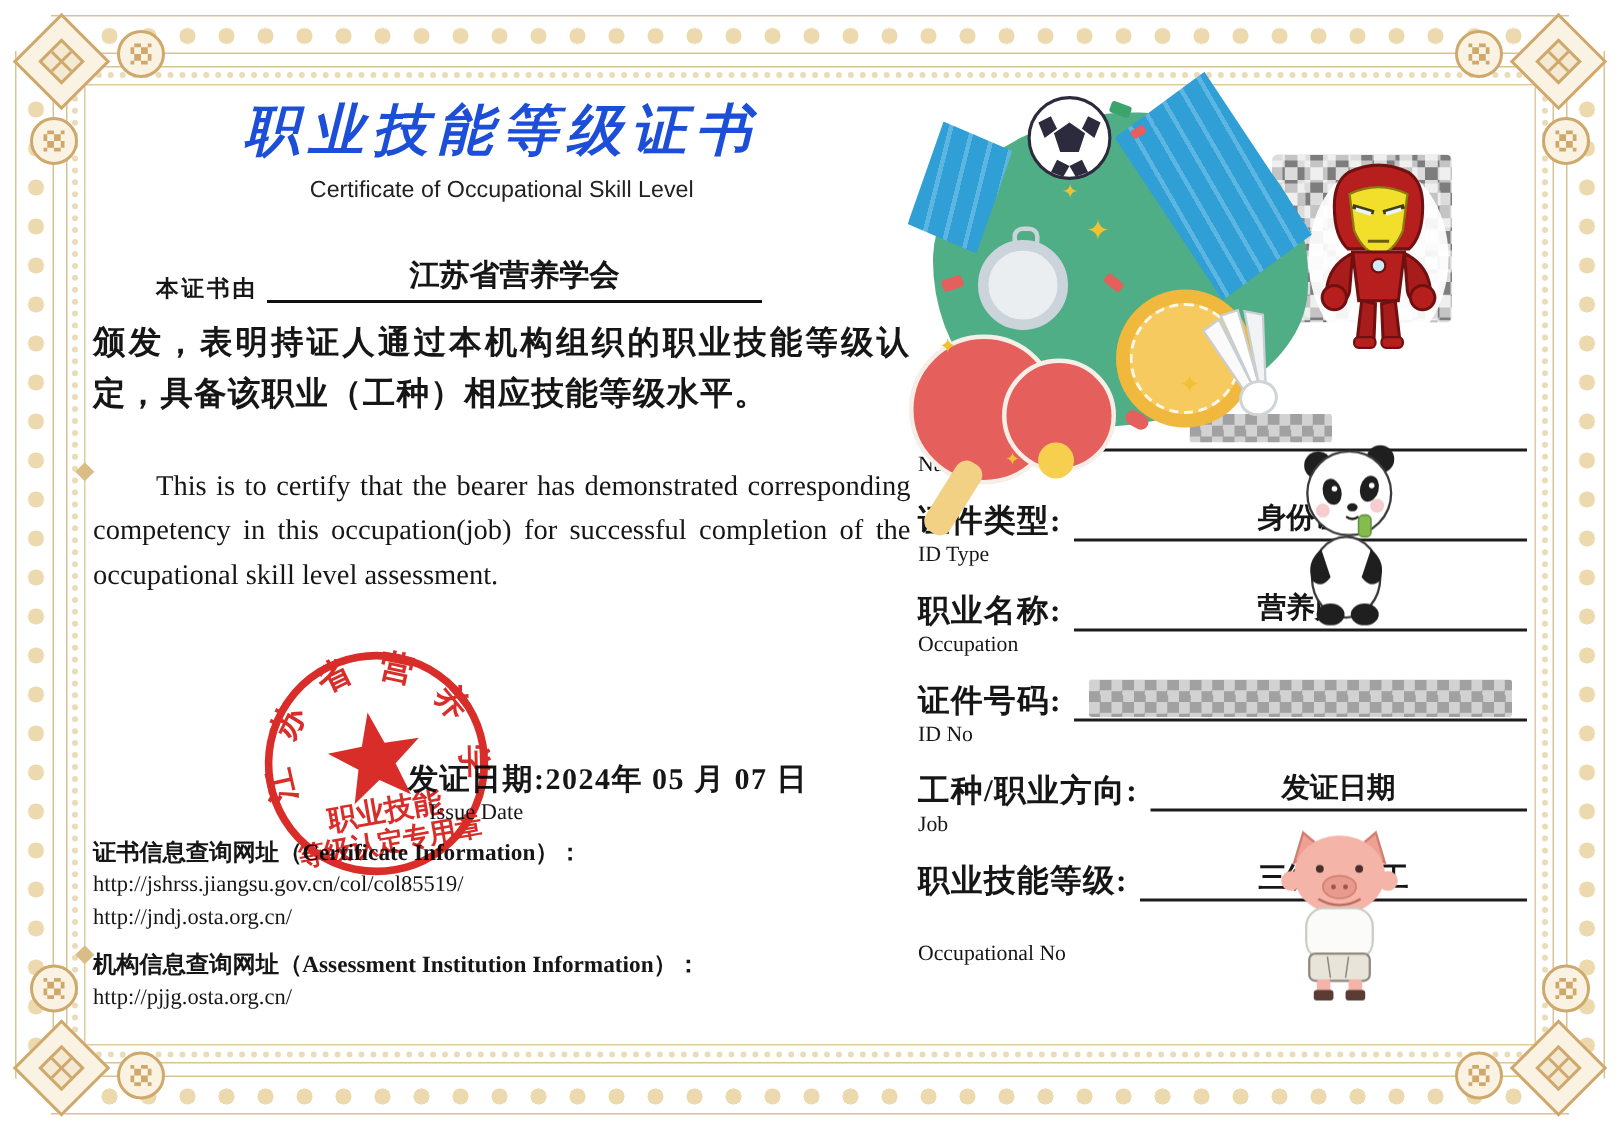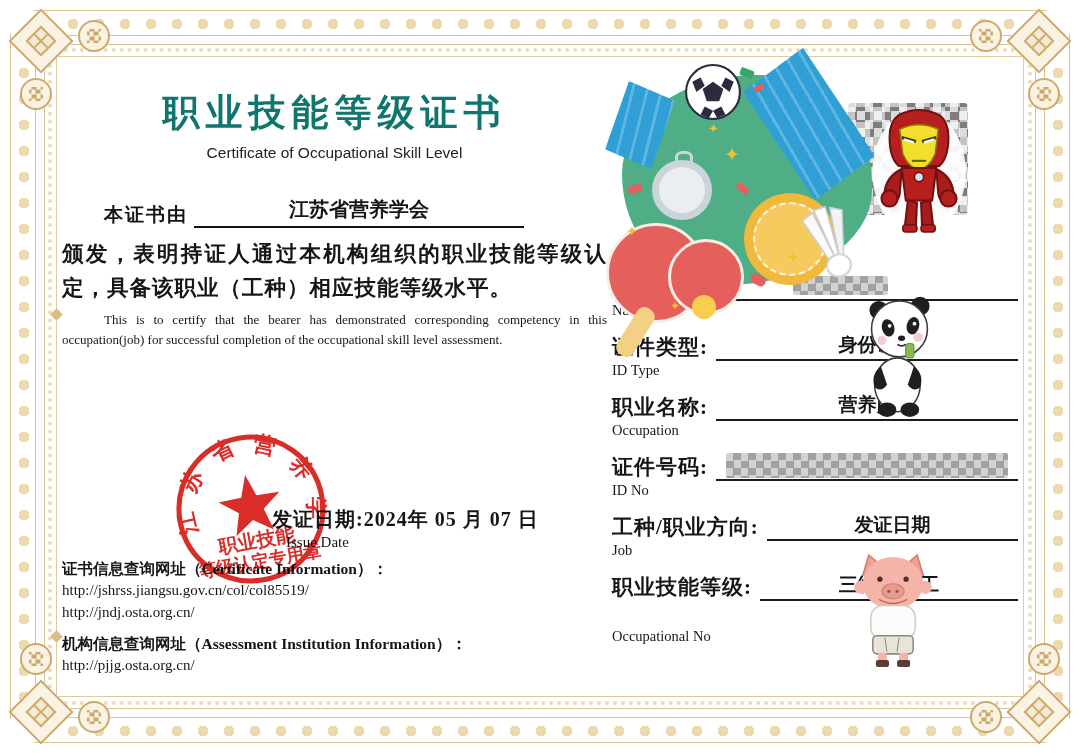--- a/index.html
+++ b/index.html
@@ -44,30 +44,30 @@
   .corner .cc::after { content:""; position:absolute; inset:7px;
     background:repeating-conic-gradient(#cfa86b 0 25%, transparent 0 50%) center/9px 9px; }
   .corner .cc.h { left:72px; top:14px; }
   .corner .cc.v { left:14px; top:72px; }
   .mini-orn { position:absolute; width:9px; height:9px; background:#d9bd85;
     transform:rotate(45deg); z-index:1; }
 
   
   .left-col { position:absolute; left:62px; top:58px; width:545px; z-index:3; }
   .title-cn { text-align:center; font-size:37px; font-weight:700; letter-spacing:6px;
-              margin-top:30px; color:#0f766e; }
+              margin-top:4px; color:#1d4ed8;font-style:italic; }
   .title-en { text-align:center; font-size:15.5px; margin-top:6px; color:#222;
               font-family:"Liberation Sans","DejaVu Sans",sans-serif; }
   .issued-row { display:flex; align-items:flex-end; margin-top:34px; padding-left:42px; }
-  .issued-label { font-size:19px; font-weight:700; letter-spacing:2px; white-space:nowrap;text-align:center; }
+  .issued-label { font-size:15px; font-weight:700; letter-spacing:2px; white-space:nowrap;text-align:center; }
   .sign-line { width:330px; margin-left:6px; border-bottom:2.5px solid #111;
                text-align:center; font-size:20px; font-weight:600; padding-bottom:3px; }
   .para-cn { margin-top:10px; font-size:21.5px; font-weight:700; line-height:1.58;
              text-align:justify; letter-spacing:1px; }
-  .para-en { margin-top:4px; font-size:13px; line-height:1.55; text-indent:42px;
+  .para-en { margin-top:30px; font-size:19px; line-height:1.55; text-indent:42px;
              text-align:justify; }
   .seal { position:absolute; left:112px; top:374px; width:154px; height:154px;
           mix-blend-mode:multiply; opacity:.95; z-index:5; }
   .date-row { position:absolute; left:210px; top:448px; font-size:20px; font-weight:700;
               letter-spacing:1px; white-space:nowrap; z-index:4; }
   .issue-en { position:absolute; left:224px; top:476px; font-size:15px; z-index:4; }
   .urls { position:absolute; left:0; top:500px; z-index:4; }
   .url-label { font-size:15.5px; font-weight:700; line-height:1.45; }
   .url-line  { font-size:15px; line-height:1.45; }
   .url-gap   { margin-top:9px; }

